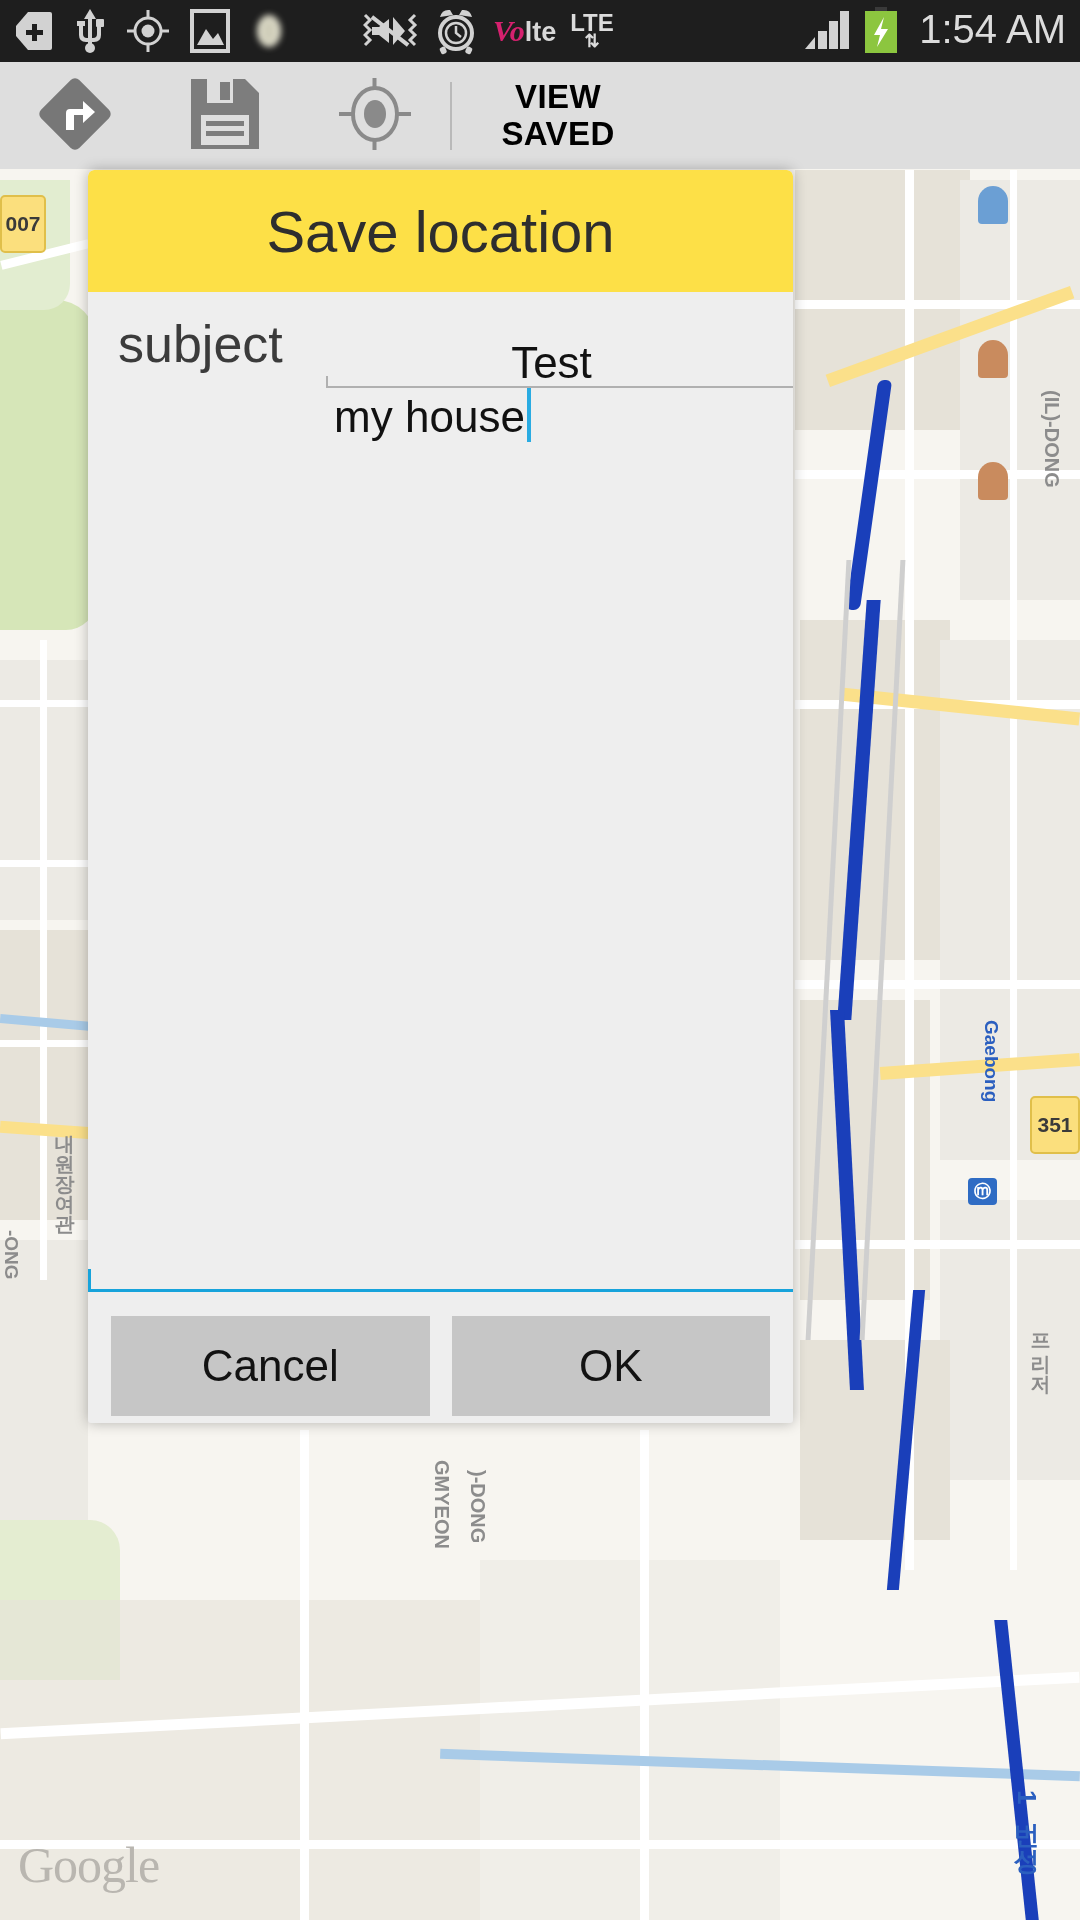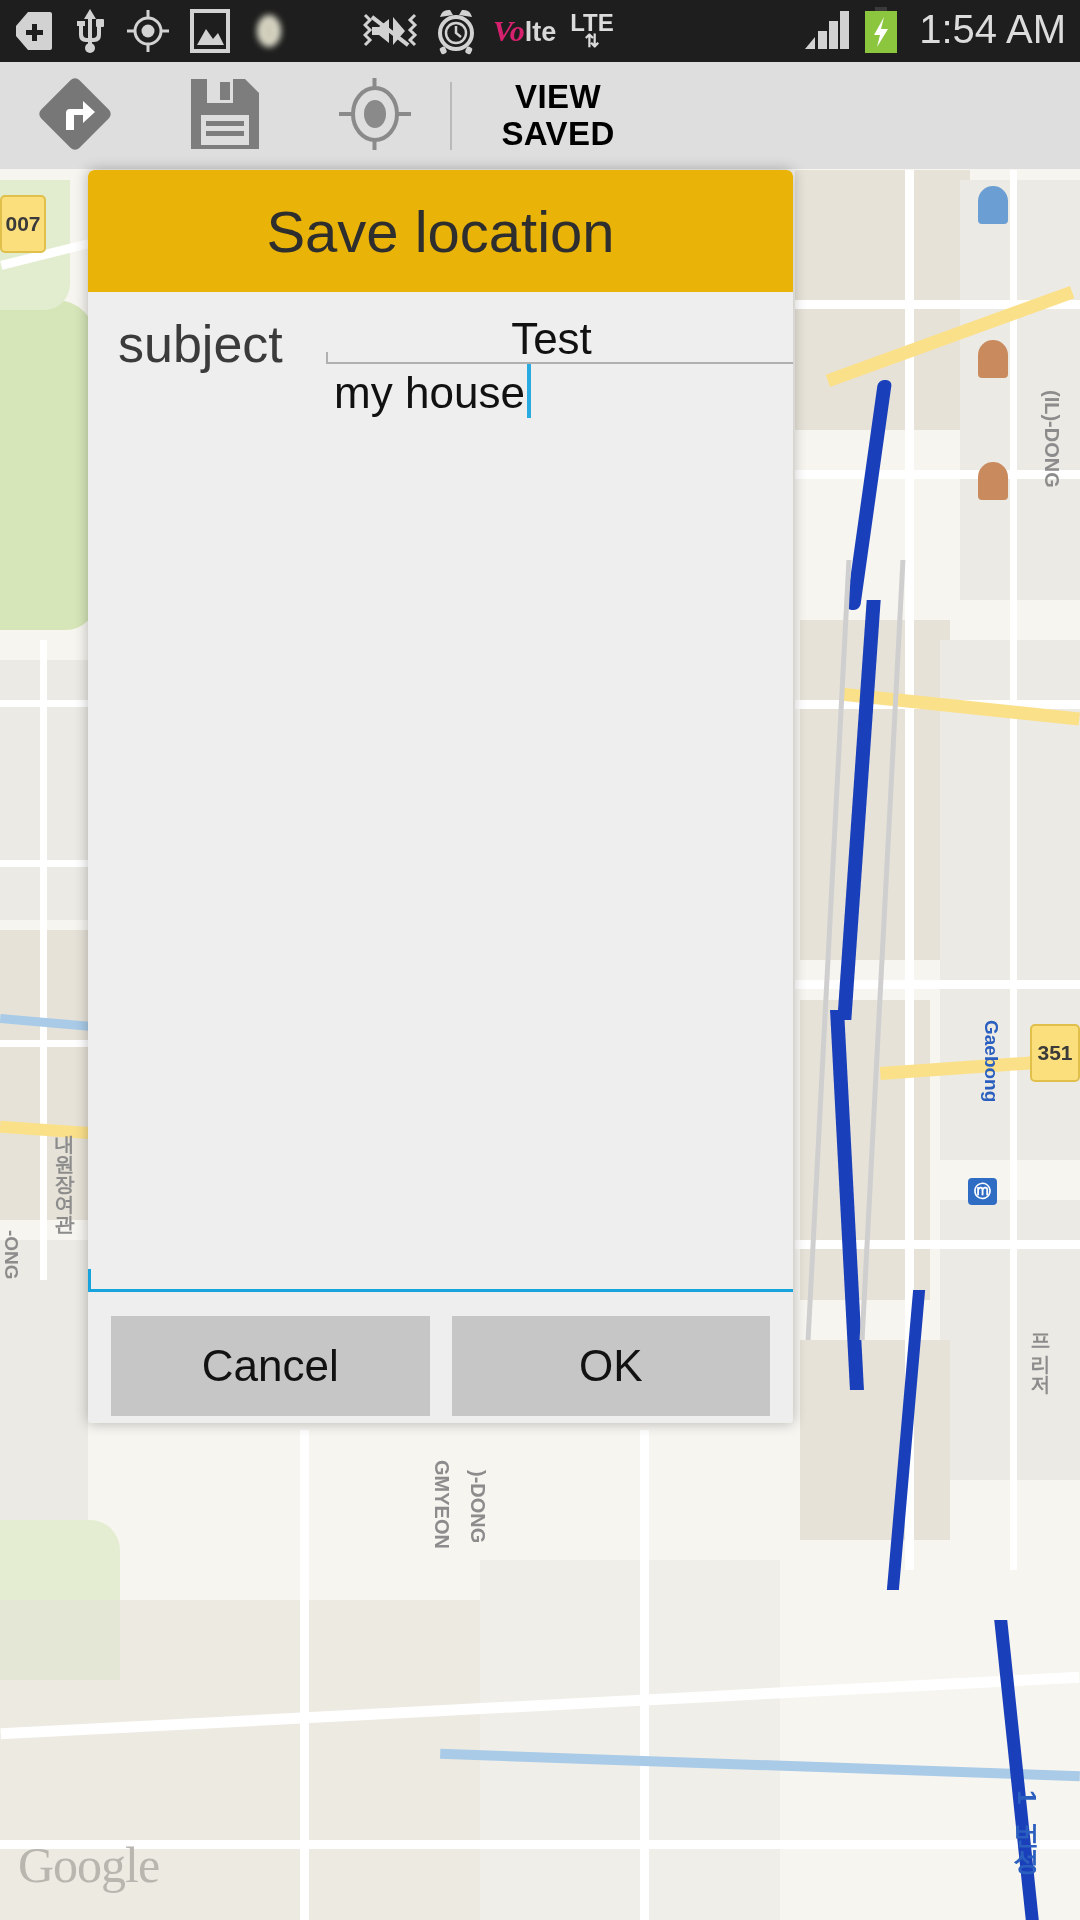--- a/index.html
+++ b/index.html
@@ -79,33 +79,33 @@
   .tb-view{ width:212px; }
 
   
   #dialog{
     position:absolute; left:88px; top:170px; width:705px; height:1253px;
     background:#eeeeee; border-radius:6px 6px 3px 3px; z-index:50;
     box-shadow:0 0 14px rgba(0,0,0,0.28);
     display:flex; flex-direction:column; overflow:hidden;
   }
   #dialog-header{
-    height:122px; background:#eab308; border-radius:6px 6px 0 0;
+    height:122px; background:#fde047; border-radius:6px 6px 0 0;
     display:flex; align-items:center; justify-content:center; flex:none;
   }
   #dialog-title{ font-size:58px; color:#2e2e2e; font-weight:400; }
 
   #dialog-body{ flex:1; position:relative; display:flex; flex-direction:column; }
 
   .field-row{ position:relative; display:flex; align-items:flex-start; }
   .field-label{
     width:238px; flex:none; font-size:52px; color:#3b3b3b;
     padding-left:30px; padding-top:0;
   }
-  .field-input-wrap{ flex:1; position:relative; padding-right:16px; }
+  .field-input-wrap{ flex:1; position:relative; padding-right:16px;margin-top:24px; }
   .field-value{
     width:100%; text-align:center; font-size:44px; color:#111;
     background:transparent; border:none; outline:none;
     font-family:"Liberation Sans", sans-serif; display:block;
   }
   .underline{ position:absolute; left:0; right:0; height:2px; background:#b0b0b0; }
   .underline::before{
     content:""; position:absolute; left:0; top:-10px; width:2px; height:10px; background:#b0b0b0;
   }
   .underline.focus{ background:#17a3db; height:3px; }
@@ -190,21 +190,21 @@
     <div class="map-layer block2" style="left:0;top:1600px;width:480px;height:320px;opacity:.6;"></div>
     <div class="map-layer block" style="left:480px;top:1560px;width:300px;height:360px;opacity:.65;"></div>
     <div class="map-layer road-w" style="left:0;top:1700px;width:1080px;height:11px;transform:rotate(-3deg);"></div>
     <div class="map-layer road-w" style="left:0;top:1840px;width:1080px;height:9px;"></div>
     <div class="map-layer road-w" style="left:300px;top:1430px;width:9px;height:490px;"></div>
     <div class="map-layer road-w" style="left:640px;top:1430px;width:9px;height:490px;"></div>
     <div class="map-layer water" style="left:440px;top:1760px;width:640px;height:10px;transform:rotate(2deg);"></div>
     <div class="map-layer road-blue" style="left:1010px;top:1620px;width:13px;height:300px;transform:skewX(6deg);"></div>
 
     <div class="shield" style="left:0;top:195px;width:46px;height:58px;">007</div>
-    <div class="shield" style="left:1030px;top:1024px;width:50px;height:58px;">351</div>
+    <div class="shield" style="left:1030px;top:1096px;width:50px;height:58px;">351</div>
 
     <div class="poi" style="left:978px;top:340px;"></div>
     <div class="poi" style="left:978px;top:462px;"></div>
     <div class="poi" style="left:978px;top:186px;background:#6b9fd4;"></div>
 
     <div class="mlabel vert" style="left:1040px;top:390px;">(IL)-DONG</div>
     <div class="mlabel blue vert" style="left:980px;top:1020px;font-size:19px;">Gaebong</div>
     <div class="mlabel vert" style="left:52px;top:1120px;">내원장여관</div>
     <div class="mlabel vert" style="left:0;top:1230px;font-size:19px;">-ONG</div>
     <div class="mlabel vert" style="left:1028px;top:1320px;">프리저</div>

